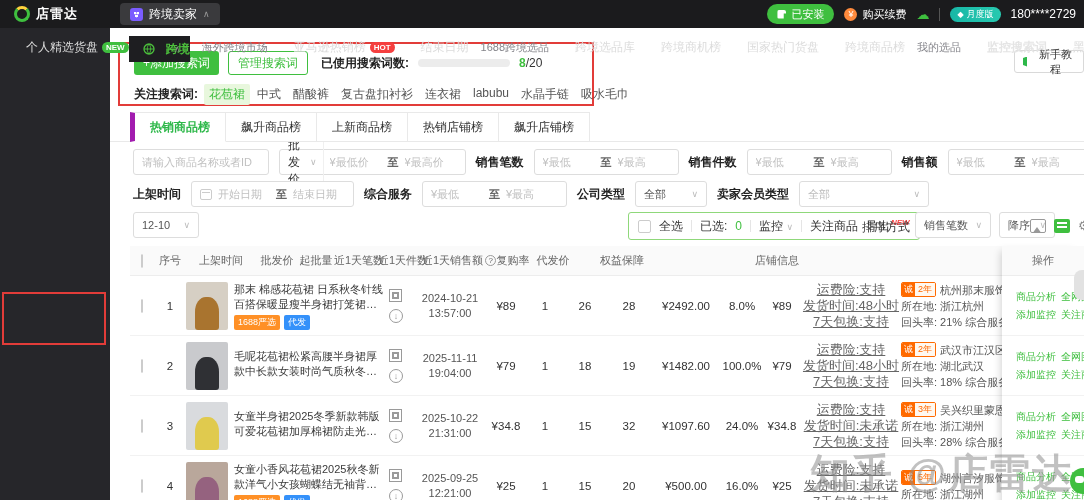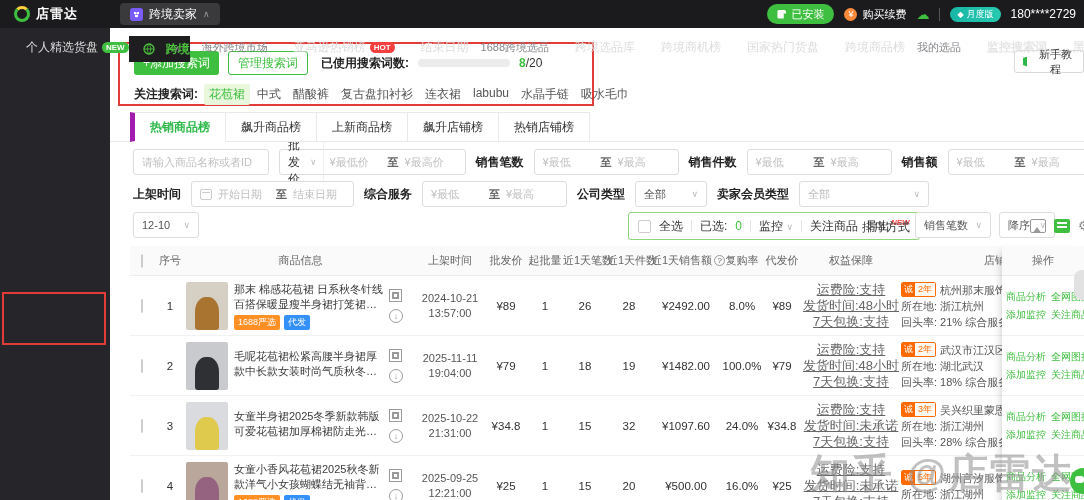--- a/index.html
+++ b/index.html
@@ -126,21 +126,21 @@
   .date2 { font-size:11px; color:#555; line-height:15px; }
   .rights { text-align:center; font-size:13px; color:#666; line-height:16px; white-space:nowrap;text-decoration:underline; }
   .shop { text-align:left; font-size:11px; color:#555; line-height:16px; white-space:nowrap; }
   .shop-l1 { display:flex; align-items:center; gap:4px; }
   .yb { display:inline-flex; align-items:center; border:1px solid #ff6a00; border-radius:2px; overflow:hidden; flex:none; }
   .yb-tag { background:#ff6a00; color:#fff; font-size:9px; padding:0 2px; line-height:13px; }
   .yb-text { color:#ff6a00; font-size:9px; padding:0 3px; background:#fff8f0; line-height:13px; }
   .shop-name { overflow:hidden; }
   .t-fixed { position:absolute; left:872px; right:0; top:0; height:300px; background:#fff; box-shadow:-6px 0 8px -5px rgba(0,0,0,0.18); }
   .tf-head { height:30px; background:#fafafa; border-bottom:1px solid #ededed; display:flex; align-items:center; justify-content:center; font-size:11px; color:#666; }
-  .tf-row { height:60px; border-bottom:1px solid #f2f2f2; display:flex; flex-direction:column; justify-content:center; gap:4px; padding-left:4px; }
+  .tf-row { height:60px; border-bottom:1px solid #f2f2f2; display:flex; flex-direction:column; justify-content:center; gap:4px; padding-left:14px; }
   .tf-line { display:flex; gap:5px; white-space:nowrap; }
   .act-link { color:#3fbf3f; font-size:10px; cursor:pointer; white-space:nowrap; }
 
   
   .watermark { position:absolute; left:810px; top:446px; font-size:40px; font-weight:bold; color:#8f8f8f; opacity:0.55; letter-spacing:2px; white-space:nowrap; z-index:40; pointer-events:none; }
   .float-tab { position:absolute; right:-4px; top:270px; width:14px; height:30px; background:#e2e2e2; border-radius:8px 0 0 8px; z-index:45; cursor:pointer; }
   .float-service { position:absolute; right:-12px; top:468px; width:26px; height:26px; border-radius:50%; background:#3fbf3f; z-index:45; cursor:pointer; }
   .float-service:before { content:""; position:absolute; left:5px; top:8px; width:9px; height:7px; border-radius:3px; background:#fff; }
 </style>
 </head>
@@ -291,22 +291,22 @@
 
 <button class="btn-tutorial">
   <span class="book"></span>
   <span>新手教程</span>
 </button>
 
 <div class="tabs">
     <div class="tab active">热销商品榜</div>
     <div class="tab">飙升商品榜</div>
     <div class="tab">上新商品榜</div>
+    <div class="tab">热销店铺榜</div>
     <div class="tab">飙升店铺榜</div>
-    <div class="tab">热销店铺榜</div>
   </div>
 <div class="tabs-line"></div>
 
 <div class="frow frow1">
   <input class="kw-input" placeholder="请输入商品名称或者ID" style="">
   <div class="fgroup">
     <span class="sel-inline">
         <span>批发价</span>
         <span class="caret">∨</span>
       </span>
@@ -392,21 +392,20 @@
     <span class="ic-gear">⚙</span>
   </div>
 </div>
 
 <div class="table">
   <div class="t-scroll">
     <div class="t-inner">
         <div class="th-row">
           <div class="th" style="width: 24px;"><span class="cb"></span></div>
           <div class="th" style="width: 32px;">序号</div>
-          <div class="th" style="width: 229px;">商品信息</div>
           <div class="th" style="width: 70px;">上架时间</div>
           <div class="th" style="width: 42px;">批发价</div>
           <div class="th" style="width: 36px;">起批量</div>
           <div class="th" style="width: 44px;">近1天笔数</div>
           <div class="th" style="width: 44px;">近1天件数</div>
           <div class="th" style="width: 70px;">近1天销售额<span class="qmark">?</span></div>
           <div class="th" style="width: 42px;">复购率</div>
           <div class="th" style="width: 38px;">代发价</div>
           <div class="th" style="width: 100px;">权益保障</div>
           <div class="th" style="width: 210px;">店铺信息</div>

